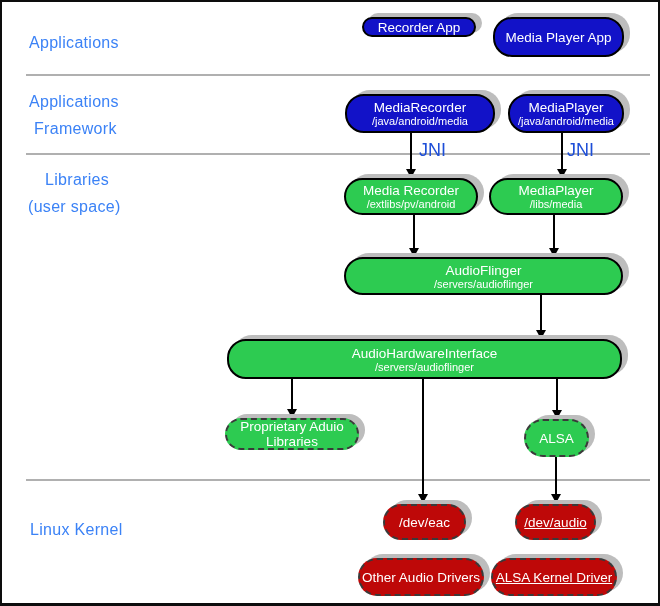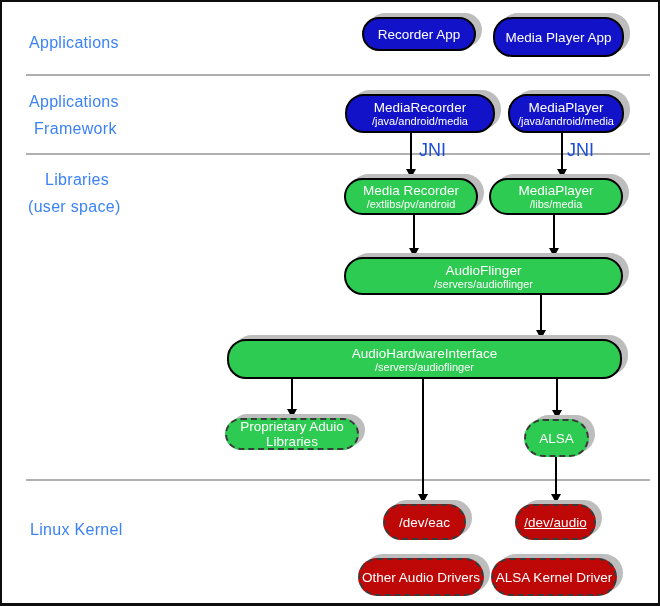--- a/index.html
+++ b/index.html
@@ -44,21 +44,21 @@
   <div class="sec" style="left:27px; top:88px;">Applications</div>
   <div class="sec" style="left:32px; top:115px;">Framework</div>
   <div class="sec" style="left:43px; top:166px;">Libraries</div>
   <div class="sec" style="left:26px; top:193px;">(user space)</div>
   <div class="sec" style="left:28px; top:493px;margin-top:23px;">Linux Kernel</div>
 
   <div class="divider" style="top:72px;"></div>
   <div class="divider" style="top:151px;"></div>
   <div class="divider" style="top:477px;"></div>
 
-  <div class="node blue" style="left:360px; top:15px; width:114px; height:34px;">
+  <div class="node blue" style="left:360px; top:15px; width:114px; height:20px;">
     <span class="t">Recorder App</span>
   </div>
   <div class="node blue" style="left:491px; top:15px; width:131px; height:40px;">
     <span class="t">Media Player App</span>
   </div>
 
   <div class="node blue" style="left:343px; top:92px; width:150px; height:39px;">
     <span class="t">MediaRecorder</span>
     <span class="s">/java/android/media</span>
   </div>
@@ -121,17 +121,17 @@
 
   <div class="node red dashed" style="left:381px; top:502px; width:83px; height:36px;">
     <span class="t">/dev/eac</span>
   </div>
   <div class="node red dashed" style="left:513px; top:502px; width:81px; height:36px;text-decoration:underline;">
     <span class="t">/dev/audio</span>
   </div>
   <div class="node red dashed" style="left:356px; top:556px; width:126px; height:38px;">
     <span class="t">Other Audio Drivers</span>
   </div>
-  <div class="node red dashed" style="left:489px; top:556px; width:126px; height:38px;">
+  <div class="node red dashed" style="left:489px; top:556px; width:126px; height:38px;text-decoration:underline;">
     <span class="t">ALSA Kernel Driver</span>
   </div>
 
 </div>
 
 </body></html>

